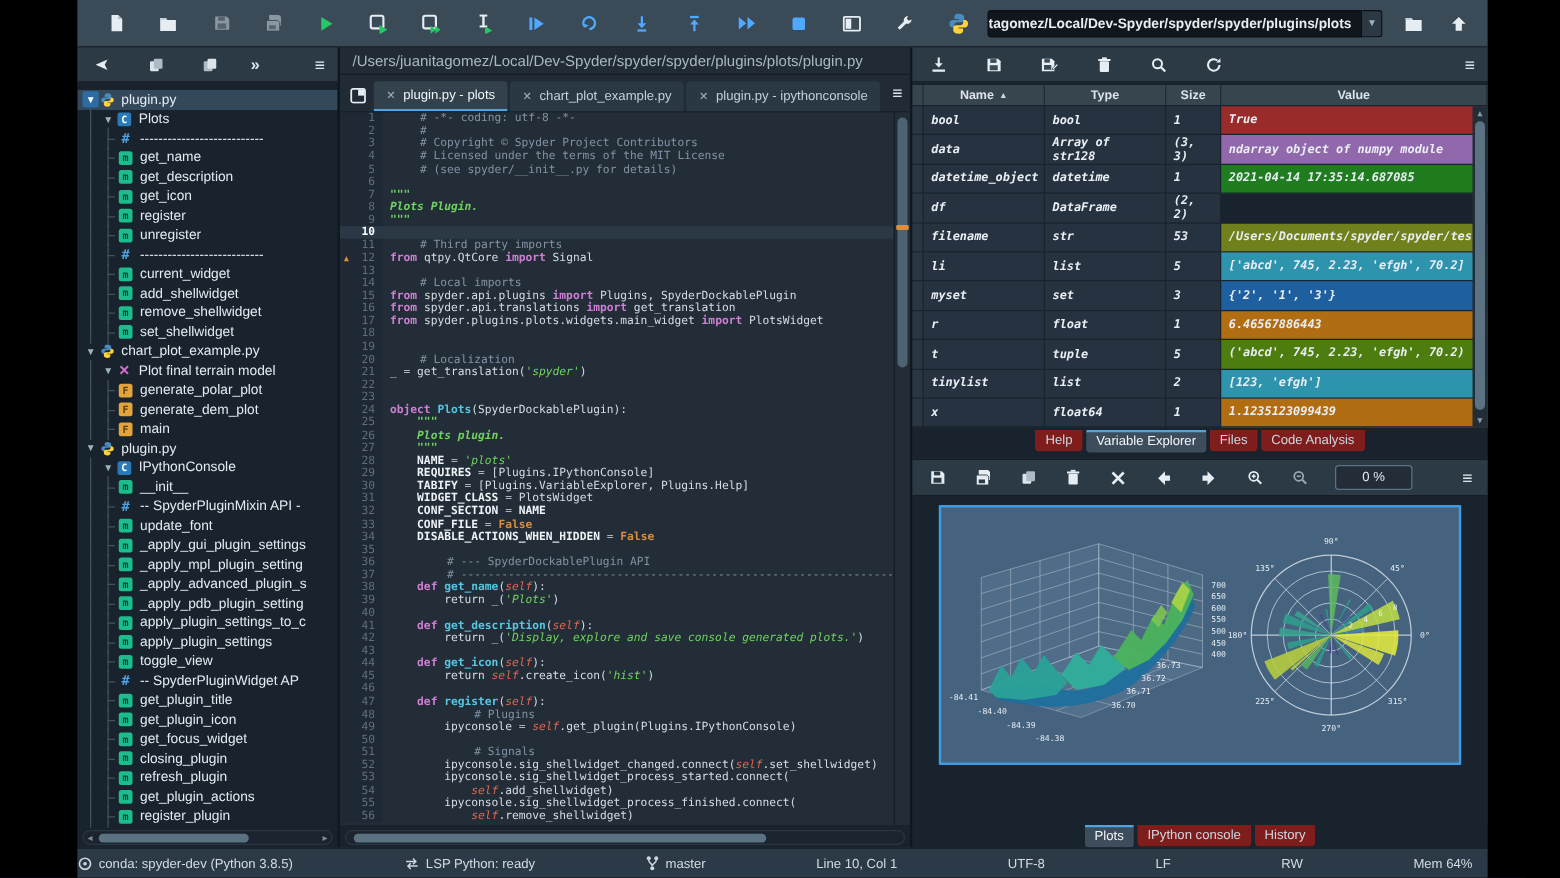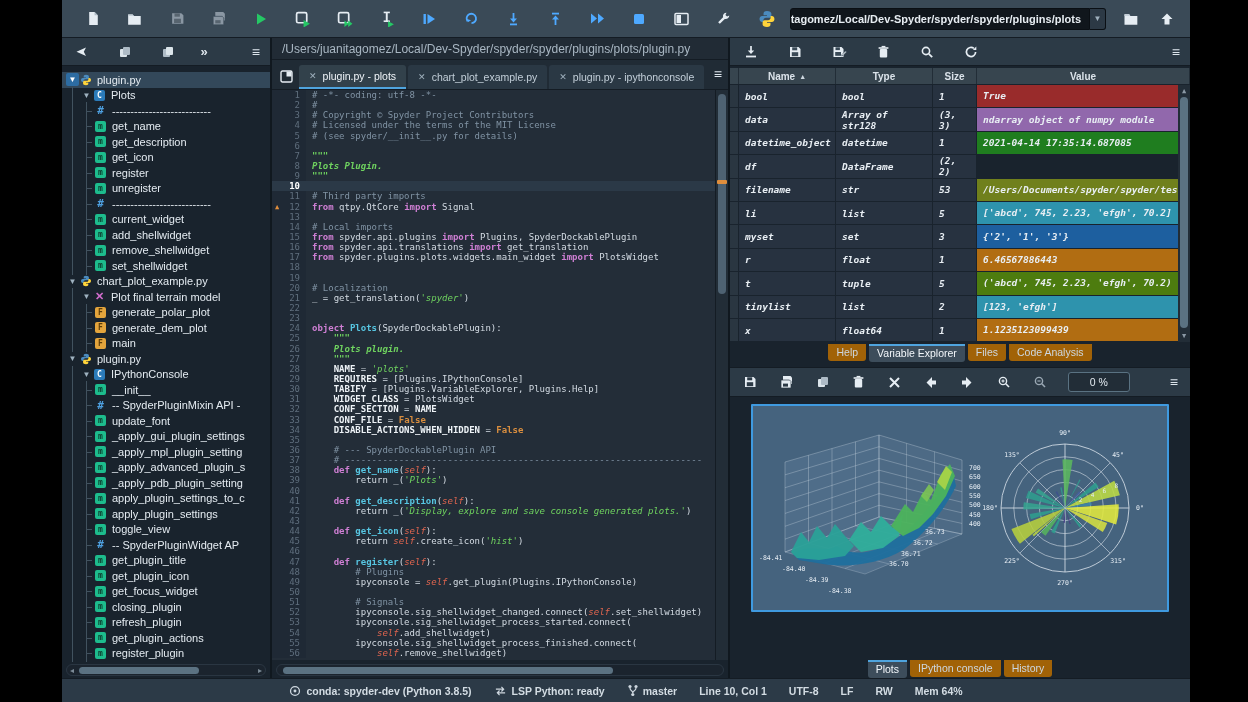--- a/index.html
+++ b/index.html
@@ -58,21 +58,21 @@
   #tabbar .spacer{flex:1;}
   #tab-menu{margin-bottom:8px;}
   #code-area{position:absolute;top:52px;left:0;right:0;bottom:18px;background:#232d38;overflow:hidden;
     font-family:"DejaVu Sans Mono",monospace;font-size:9px;}
   .cl{height:10.15px;display:flex;align-items:center;white-space:pre;}
   .cl .ln{flex:0 0 34px;text-align:right;color:#5f6e7d;padding-right:6px;background:#1f2935;height:100%;display:flex;align-items:center;justify-content:flex-end;position:relative;}
   .cl .lc{padding-left:6px;color:#d4dce4;}
   .cl.cur{background:#2b3947;}
   .cl.cur .ln{background:#2b3947;color:#fff;font-weight:bold;}
   .warn-tri{position:absolute;left:3px;top:1px;color:#e08e3c;font-size:7px;}
-  .cm{color:#8093a4;}
+  .cm{color:#8093a4;margin-left:24px;}
   .kw{color:#cf7fd4;font-weight:bold;}
   .ss{color:#6fd35f;font-style:italic;}
   .st{color:#6fd35f;font-weight:bold;}
   .sd{color:#6fd35f;font-weight:bold;font-style:italic;text-align:right;}
   .fn{color:#57c6e2;font-weight:bold;}
   .sf{color:#e0654f;font-style:italic;}
   .co{color:#d98e3f;font-weight:bold;}
   .up{color:#eef3f7;font-weight:bold;}
   #editor-vscroll{position:absolute;right:0;top:52px;bottom:18px;width:13px;background:#222d37;border-left:1px solid #141c24;}
   #editor-vthumb{position:absolute;left:2px;right:2px;top:4px;height:200px;background:#4e6272;border-radius:4px;}
@@ -92,36 +92,36 @@
   .c-grip{width:9px;background:#2a3641;padding:0;}
   .c-name{width:97px;background:#273240;}
   .c-type{width:97px;background:#273240;}
   .c-size{width:44px;background:#273240;}
   .c-value{flex:1;line-height:10px;}
   #ve-vscroll{position:absolute;top:17px;right:0;bottom:0;width:12px;background:#222d37;}
   #ve-vthumb{position:absolute;left:2px;right:2px;top:12px;bottom:14px;background:#5b7282;border-radius:4px;}
   .varrow{position:absolute;left:0;width:100%;text-align:center;color:#8b99a5;font-size:7px;}
   
   .tabstrip{display:flex;justify-content:center;align-items:flex-start;gap:3px;}
-  .ptab{background:#a16207;color:#cdd7e0;font-size:10.5px;padding:2px 8px 3px;border-radius:0 0 3px 3px;cursor:pointer;white-space:nowrap;}
+  .ptab{background:#7f1d1d;color:#cdd7e0;font-size:10.5px;padding:2px 8px 3px;border-radius:0 0 3px 3px;cursor:pointer;white-space:nowrap;}
   .ptab.active{background:#3d4d5b;color:#f2f6fa;border-top:2px solid #4fa4de;padding-top:1px;}
   #ve-tabs{position:absolute;top:306px;left:0;right:0;height:22px;}
   #plots-tabs{position:absolute;bottom:0;left:0;right:0;height:18px;}
   
   #plots-toolbar{position:absolute;top:329px;left:0;right:0;height:30px;background:#2c3a46;
     display:flex;align-items:center;gap:20px;padding:0 12px;border-top:1px solid #141c24;border-bottom:1px solid #141c24;}
   #zoom-box{min-width:62px;height:20px;border:1px solid #5a7282;border-radius:3px;color:#e4ebf1;
     font-size:10.5px;display:flex;align-items:center;justify-content:center;background:#222d37;}
   #plots-canvas{position:absolute;top:359px;left:0;right:0;bottom:18px;background:#19232d;}
   #figure{position:absolute;left:21px;top:7px;width:418px;height:208px;background:#45637e;
     border:2px solid #3f9ae0;border-radius:1px;}
   #figure svg{display:block;}
   
   #statusbar{position:absolute;left:0;bottom:0;width:100%;height:24px;background:#2c3a47;border-top:1px solid #141c24;
-    display:flex;align-items:center;justify-content:center;gap:22px;padding-right:0;color:#d3dce3;font-size:10.5px;font-weight:bold;}
+    display:flex;align-items:center;justify-content:space-between;gap:22px;padding-right:12px;color:#d3dce3;font-size:10.5px;font-weight:normal;}
   .sitem{display:flex;align-items:center;gap:5px;white-space:nowrap;}
 </style>
 </head>
 <body>
 
 <div id="window">
 
   <div id="main-toolbar">
     <div class="tb-icons">
         <button class="tbtn">

